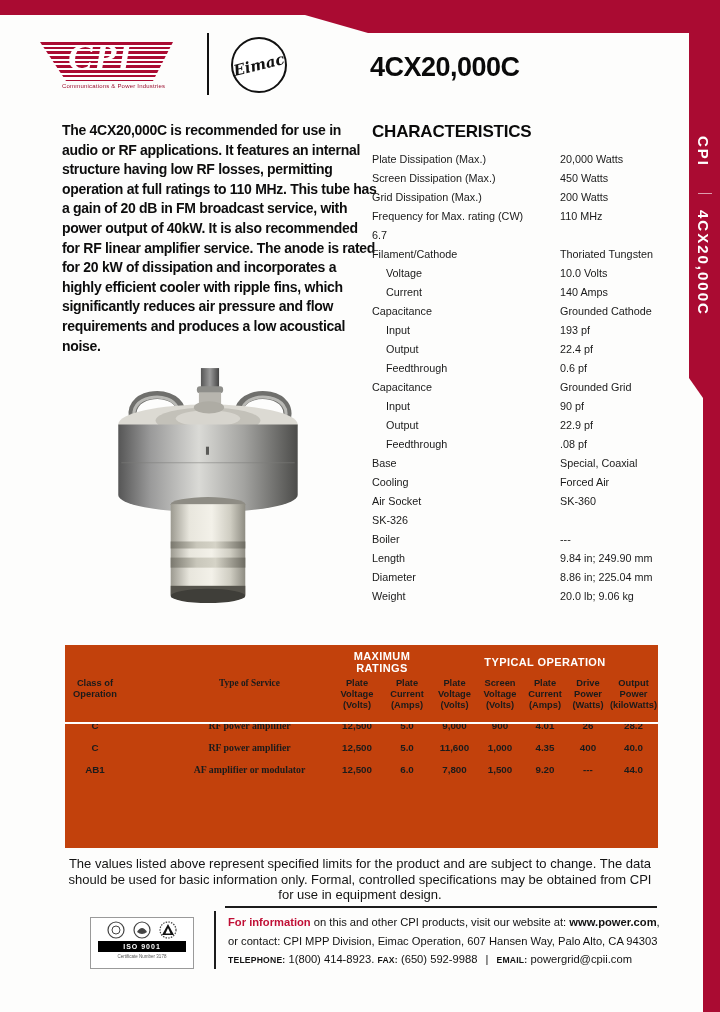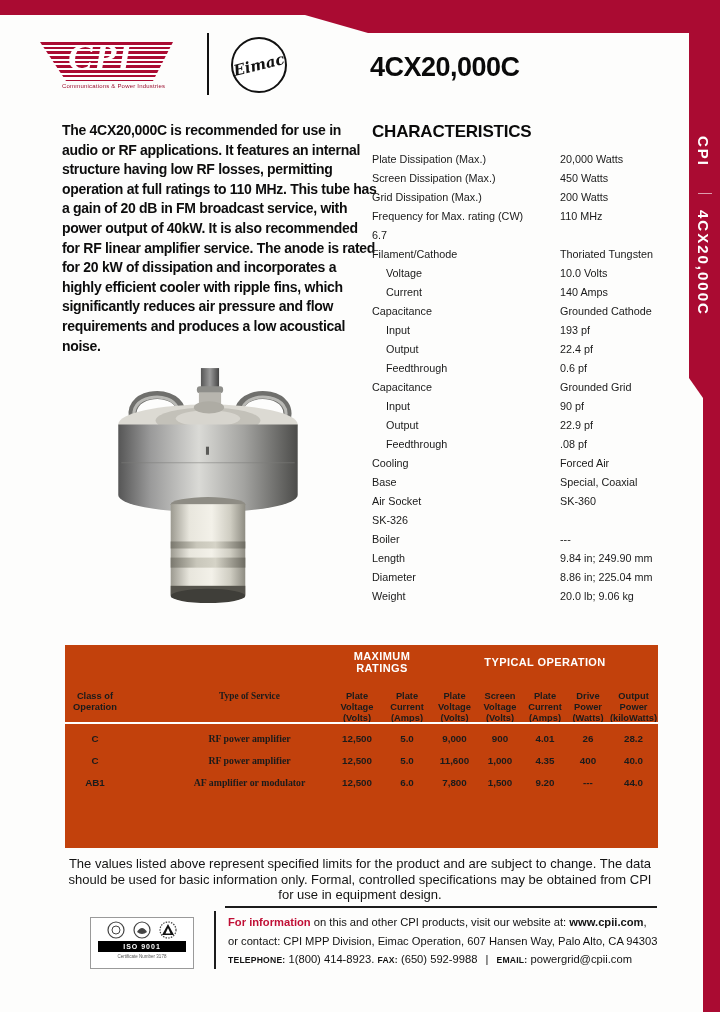--- a/index.html
+++ b/index.html
@@ -43,21 +43,21 @@
     font-size:10.8px;color:#1a1a1a;}
   .char-label.indent{padding-left:14px;}
   
   .tube-photo{position:absolute;left:104px;top:358px;width:212px;height:252px;}
   
   .rtable{position:absolute;left:65px;top:645px;width:593px;height:203px;background:#c2410c;}
   .tgroup{display:grid;grid-template-columns:267px 100px 226px;height:33px;align-items:center;}
   .tgroup div{color:#fff;font-weight:bold;font-size:11px;text-align:center;letter-spacing:.4px;}
   .tgrid{display:grid;grid-template-columns:60px 207px 50px 50px 45px 46px 44px 42px 49px;}
   .th{font-size:9.3px;line-height:10.8px;font-weight:bold;text-align:center;
-    white-space:pre-line;color:#1b1b1b;margin-top:13px;}
+    white-space:pre-line;color:#1b1b1b;}
   .th.col2,.td.col2{text-align:center;padding-left:42px;font-family:Liberation Serif, serif;}
   .tdivider{position:absolute;left:0;top:77px;width:100%;height:2px;background:#fff;}
   .tbody{margin-top:4px;}
   .tr{height:22px;align-items:center;}
   .td{font-size:9.8px;font-weight:bold;text-align:center;color:#1b1b1b;}
   
   .disclaimer{position:absolute;left:60px;top:856px;width:600px;text-align:center;
     font-size:13px;line-height:15.5px;color:#141414;}
   
   .hrule{position:absolute;left:225px;top:906px;width:432px;height:2px;background:#1c1c1c;}
@@ -159,26 +159,26 @@
         </div>
         <div class="char-row">
           <div class="char-label indent">Output</div>
           <div class="char-value">22.9 pf</div>
         </div>
         <div class="char-row">
           <div class="char-label indent">Feedthrough</div>
           <div class="char-value">.08 pf</div>
         </div>
         <div class="char-row">
+          <div class="char-label">Base</div>
+          <div class="char-value">Special, Coaxial</div>
+        </div>
+        <div class="char-row">
           <div class="char-label">Cooling</div>
           <div class="char-value">Forced Air</div>
-        </div>
-        <div class="char-row">
-          <div class="char-label">Base</div>
-          <div class="char-value">Special, Coaxial</div>
         </div>
         <div class="char-row">
           <div class="char-label">Air Socket</div>
           <div class="char-value">SK-360</div>
         </div>
         <div class="char-row">
           <div class="char-value">SK-326</div>
         </div>
         <div class="char-row">
           <div class="char-label">Boiler</div>
@@ -335,21 +335,21 @@
       <circle cx="62" cy="10" r="8" fill="none" stroke="#444" stroke-width="1.2" stroke-dasharray="1.5,1.2"></circle>
       <polygon points="62,4 68,15 56,15" fill="#111"></polygon>
       <polygon points="62,8 64.5,13.5 59.5,13.5" fill="#fff"></polygon>
     </svg>
     <div class="iso-bar">ISO 9001</div>
     <div class="iso-cert">Certificate Number 3178</div>
   </div>
 
   <div class="contact">
     <div>
-      <span class="red-bold">For information</span><span> on this and other CPI products, visit our website at: </span><span class="b">www.cpii.com</span><span>,</span>
+      <span class="red-bold">For information</span><span> on this and other CPI products, visit our website at: </span><span class="b">www.power.com</span><span>,</span>
     </div>
     <div>or contact: CPI MPP Division, Eimac Operation, 607 Hansen Way, Palo Alto, CA 94303</div>
     <div>
       <span class="lbl">TELEPHONE:</span>
       <span>1(800) 414-8923.</span>
       <span class="lbl">FAX:</span>
       <span>(650) 592-9988</span>
       <span class="sep">|</span>
       <span class="lbl">EMAIL:</span>
       <span>powergrid@cpii.com</span>

